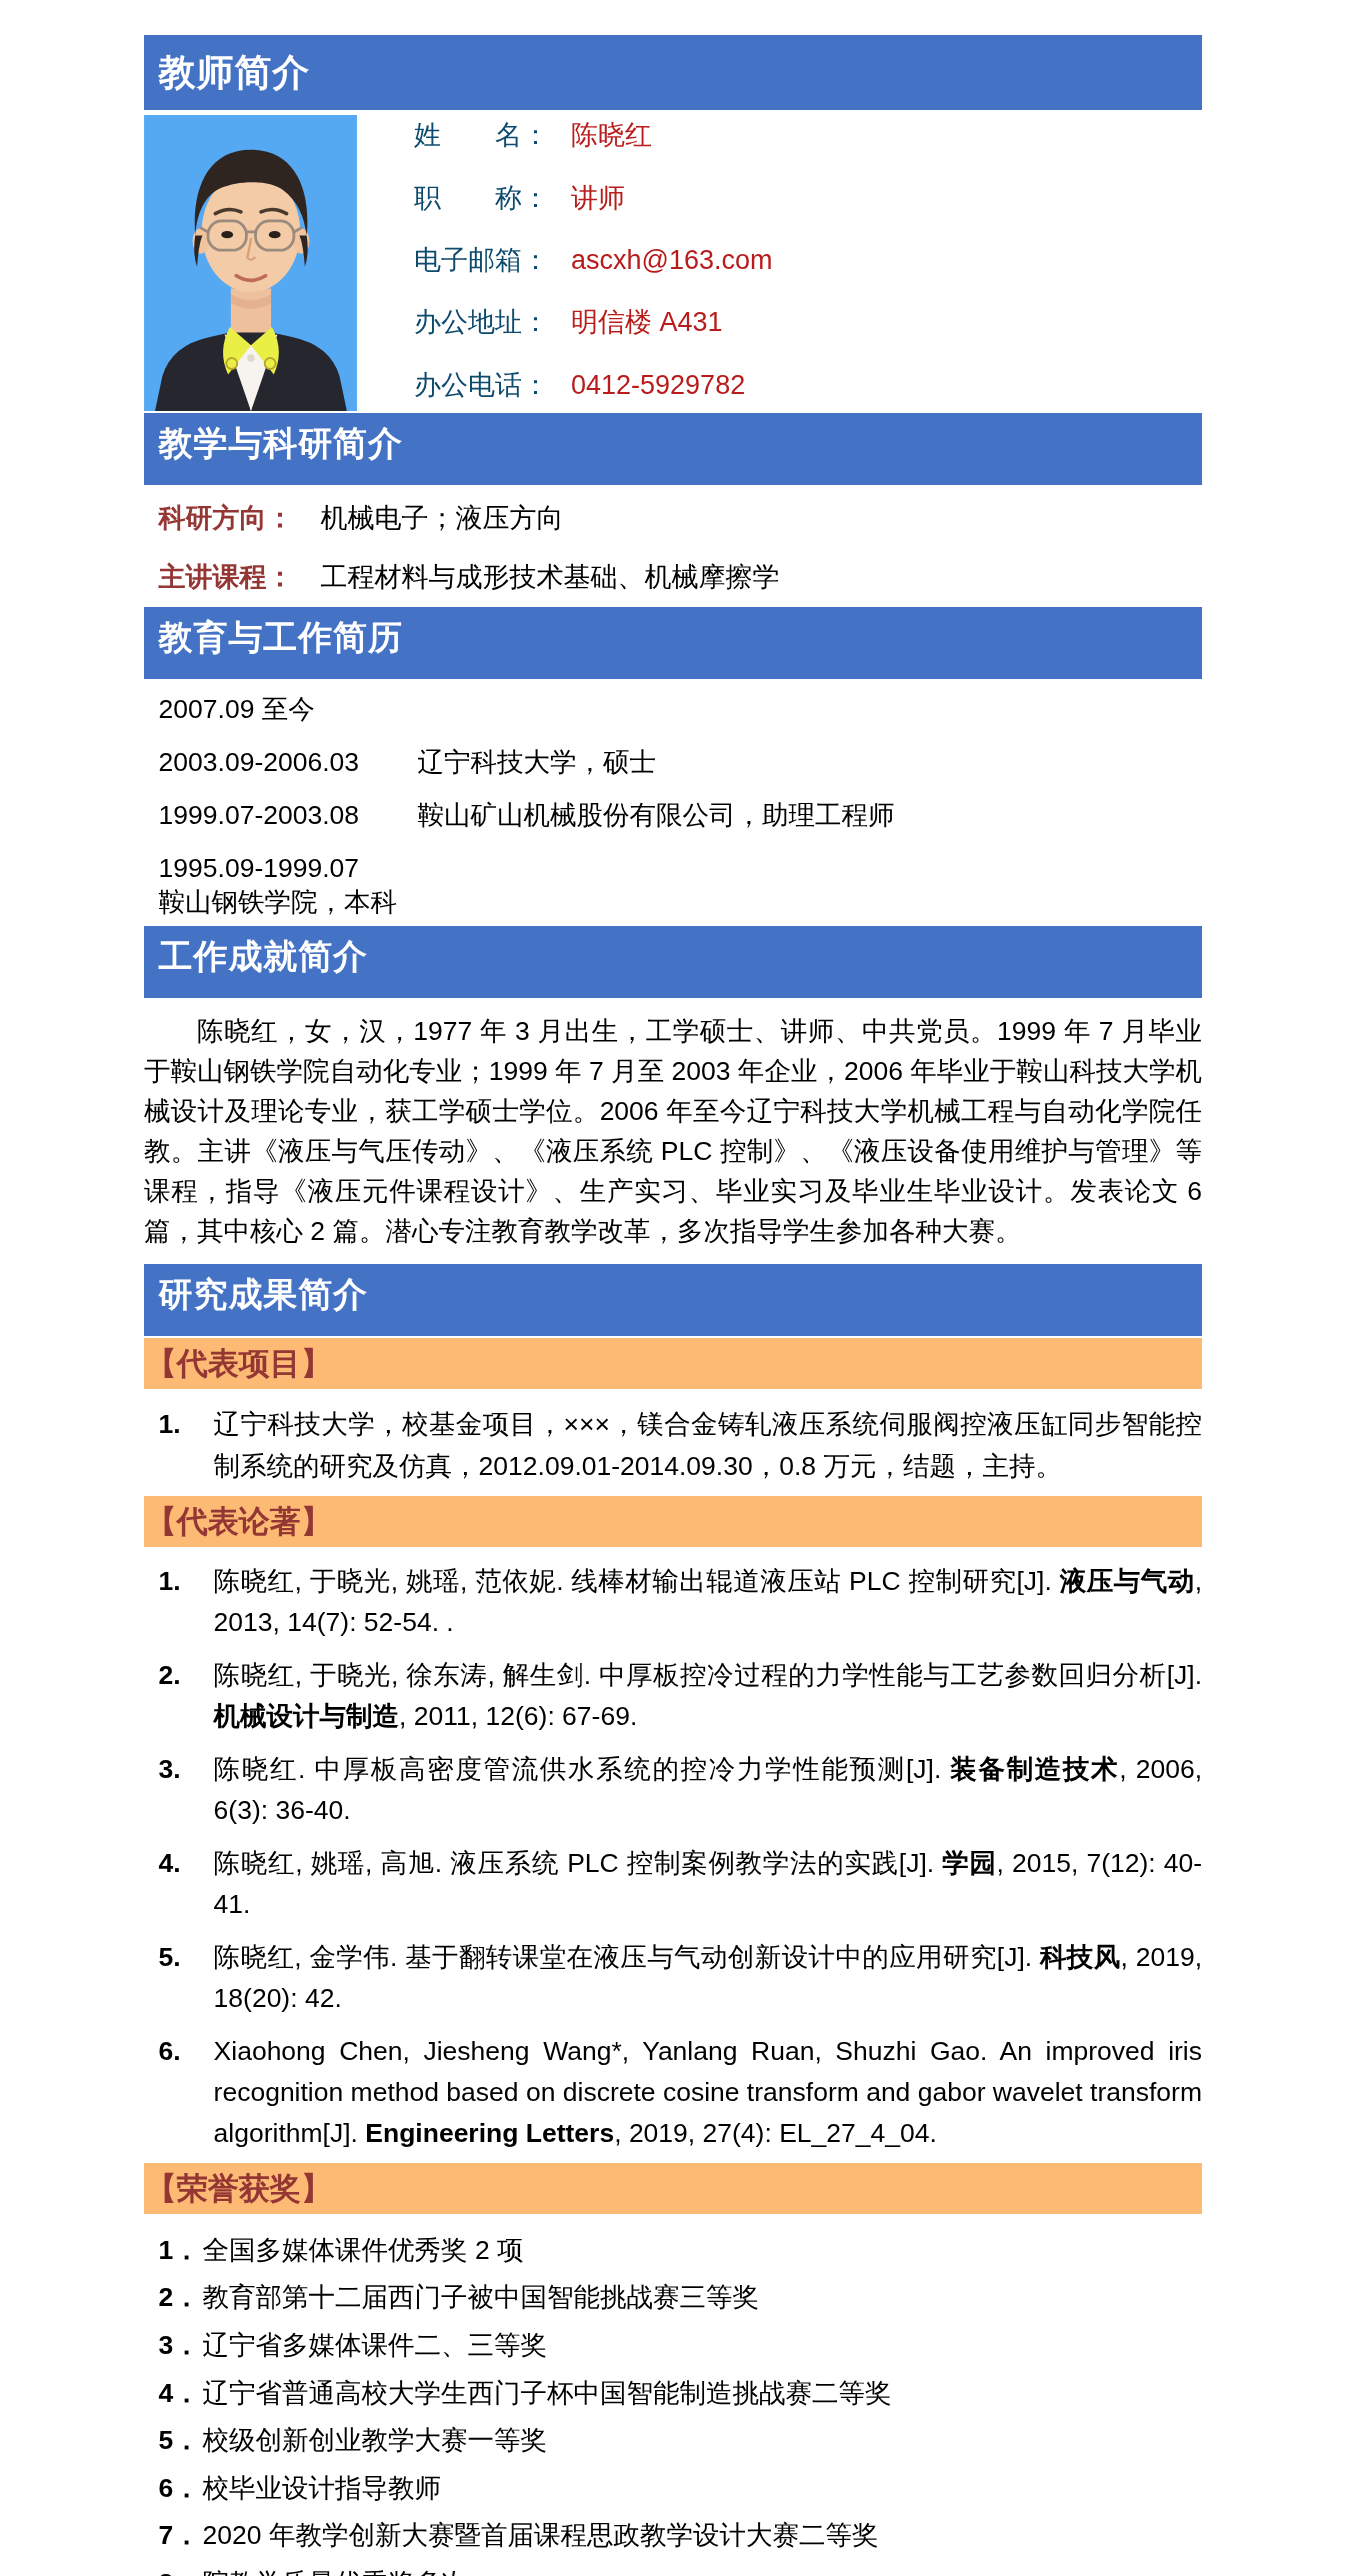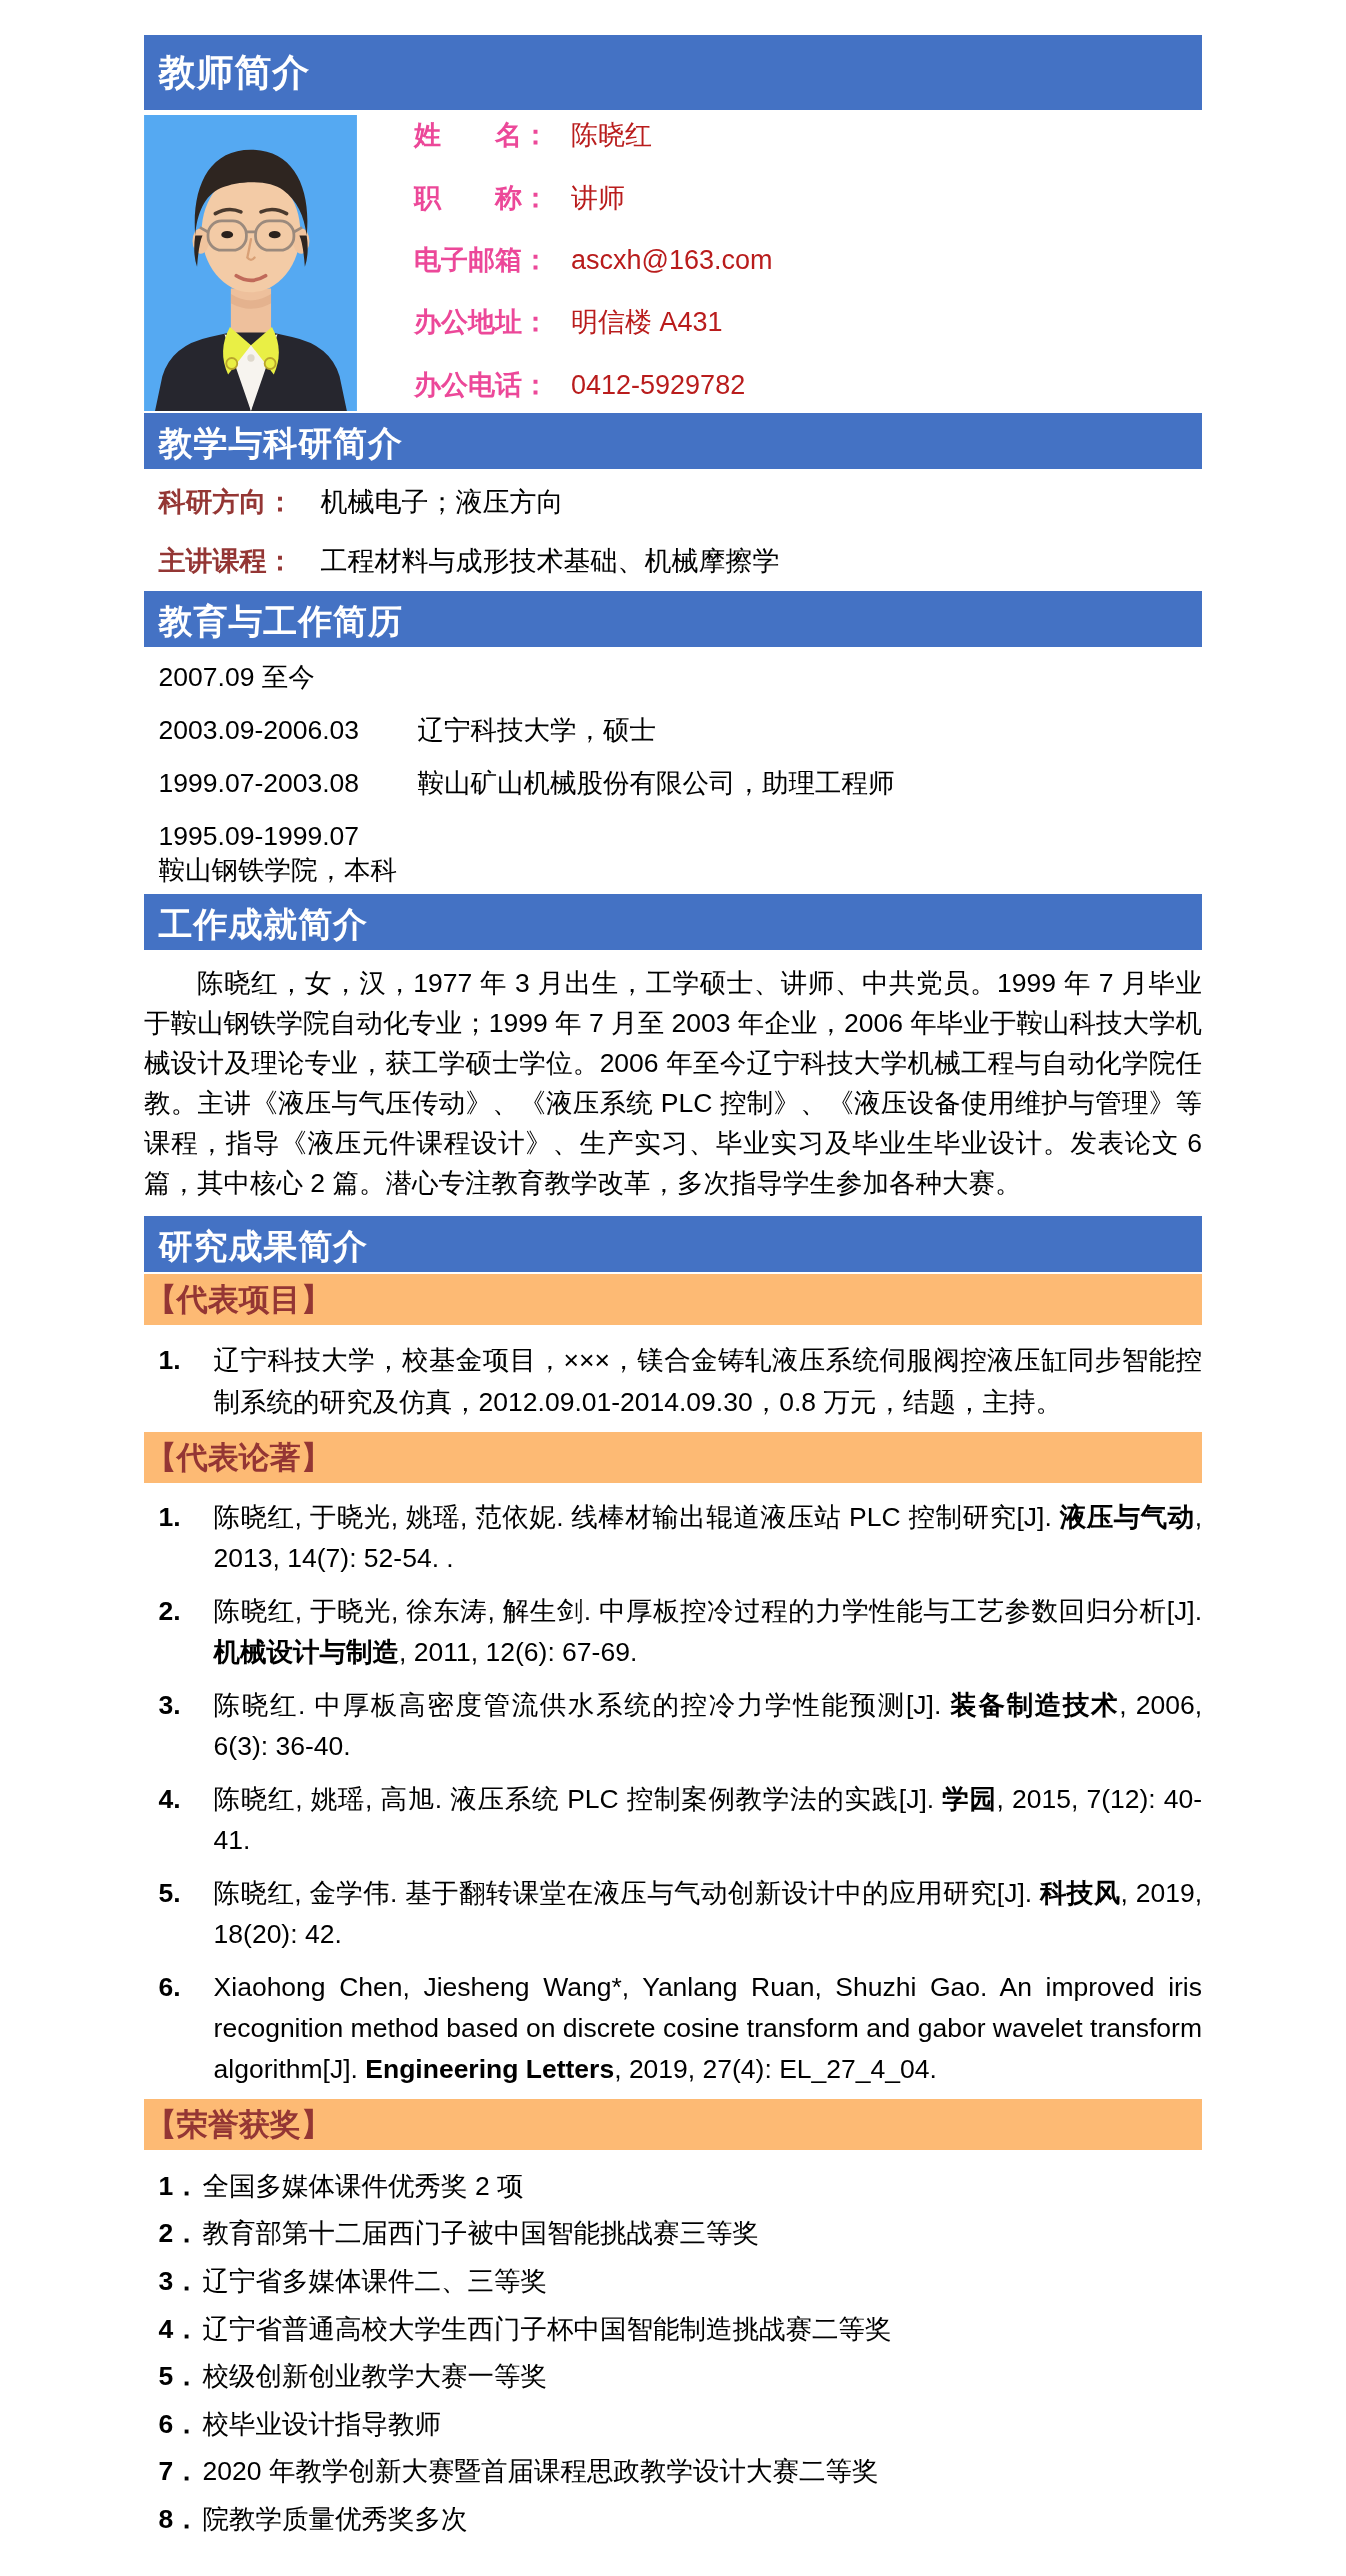--- a/index.html
+++ b/index.html
@@ -17,21 +17,21 @@
     margin: 0 auto;
     padding-top: 35px;
     padding-bottom: 60px;
   }
 
   
   .bar {
     background: #4472C4;
     color: #ffffff;
     font-weight: 700;
-    height: 56px;
+    height: 72px;
     line-height: 60px;
     font-size: 34px;
     padding-left: 14.6px;
     letter-spacing: 0.9px;
   }
   .bar.bar-first {
     height: 75px;
     line-height: 75px;
     font-size: 37px;
     margin-bottom: 4.6px;
@@ -51,21 +51,21 @@
     overflow: hidden;
   }
   .info {
     flex: 1;
     padding: 3.6px 0 9px 57px;
     display: flex;
     flex-direction: column;
     justify-content: space-between;
   }
   .info-row { font-size: 27px; line-height: 34px; white-space: nowrap; }
-  .info-label { color: #ec4899; font-weight: 700; }
+  .info-label { color: #0c4a6e; font-weight: 400; }
   .info-value { margin-left: 22px; color: #b91c1c; margin-top: 44px; }
 
   
   .teach-block { padding: 15.5px 0 12.8px 14.6px; }
   .teach-row { display: flex; font-size: 27px; line-height: 34px; margin-bottom: 25.5px; }
   .teach-row:last-child { margin-bottom: 0; }
   .teach-label { color: #943634; font-weight: 700; flex: none; }
   .teach-value { margin-left: 27px; }
 
   

